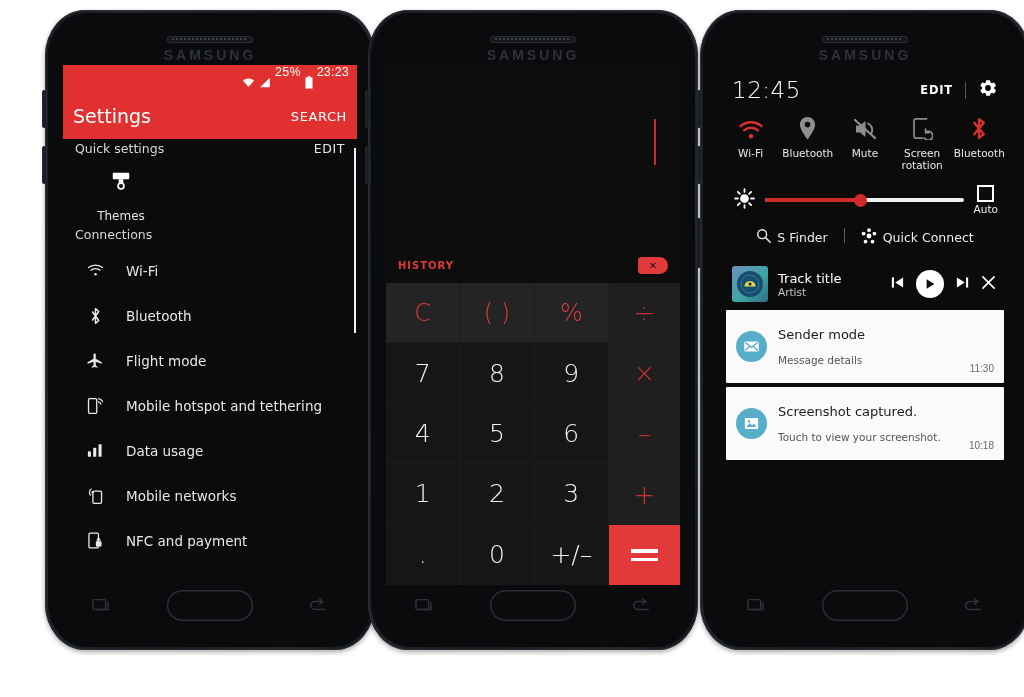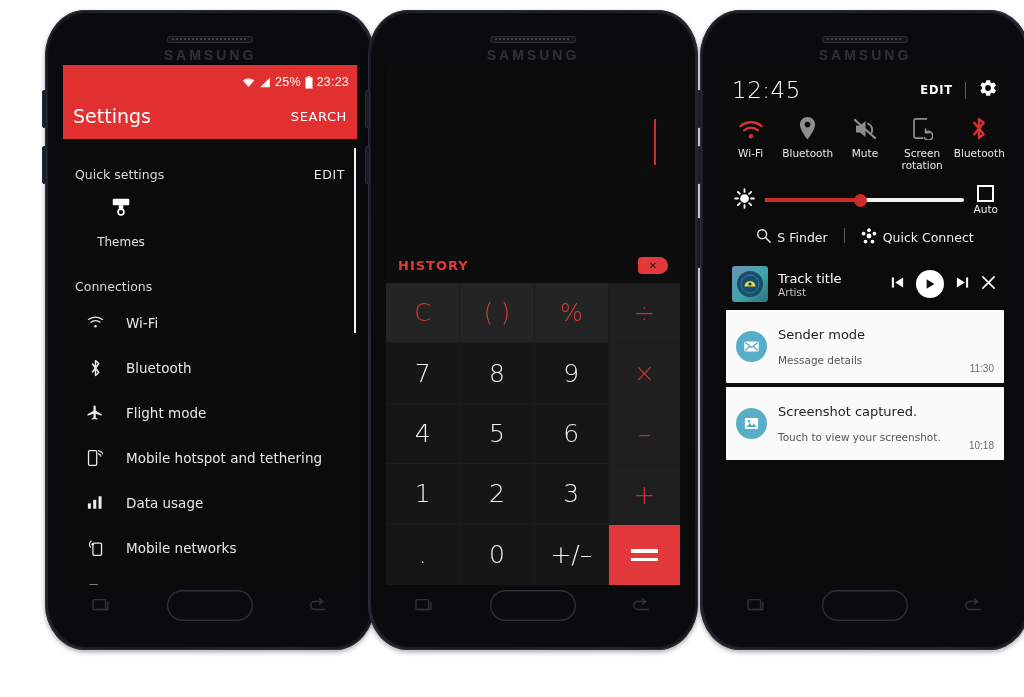--- a/index.html
+++ b/index.html
@@ -63,34 +63,34 @@
   }
   .nav-home{
     width:86px; height:31px; border-radius:16px;
     box-shadow: inset 0 0 0 1.4px #2c2f36;
   }
   .nav-ic{ width:24px; height:20px; color:#2f323a; display:flex; align-items:center; justify-content:center;}
   .nav-ic svg{ width:22px; height:18px; }
 
   
   .statusbar{
-    height:34px; background:#e03030; display:flex; align-items:center;
+    height:34px; background:#e03030; display:flex; 
     justify-content:flex-end; padding-right:8px; gap:4px;
   }
   .sb-icons{ display:flex; align-items:center; gap:4px; color:#fff; }
   .sb-text{ color:#fff; font-size:12.5px; font-family:"Liberation Sans",sans-serif; letter-spacing:.2px;}
   .appbar{
     height:40px; background:#e03030; display:flex; align-items:center;
     justify-content:space-between; padding:0 10px 6px 10px;
   }
   .appbar-title{ color:#fff; font-size:19px; font-family:"DejaVu Sans",sans-serif; }
   .appbar-action{ color:#fff; font-size:13px; letter-spacing:.6px; font-family:"DejaVu Sans",sans-serif;}
   .sec-head{
     display:flex; justify-content:space-between; align-items:center;
-    padding:28px 12px 4px 12px;
+    padding:2px 12px 4px 12px;
     text-align:right;
   }
   .sec-title{ color:#d8d8d8; font-size:12.5px; font-family:"DejaVu Sans",sans-serif;}
   .sec-edit{ color:#e7e7e7; font-size:12.5px; letter-spacing:.6px; font-family:"DejaVu Sans",sans-serif;}
   .quick-row{ display:flex; padding:10px 0 2px 26px;text-align:center; }
   .quick-tile{ width:64px; display:flex; flex-direction:column; align-items:center; gap:13px; }
   .quick-label{ color:#e3e3e3; font-size:12px; font-family:"DejaVu Sans",sans-serif;}
   .settings-list{ padding-top:2px; }
   .srow{ display:flex; align-items:center; height:45px; padding-left:22px; gap:21px; }
   .srow .ic{ width:20px; display:flex; align-items:center; justify-content:center; color:#eaeaea; }
@@ -99,21 +99,21 @@
     position:absolute; right:1px; top:83px; width:2px; height:185px; background:#f2f2f2;
   }
 
   
   .calc-display{ position:relative; height:218px; background:#0d0d0e; }
   .calc-caret{ position:absolute; right:24px; top:54px; width:2px; height:46px; background:#cf2b2b; }
   .calc-barrow{
     position:absolute; left:0; right:0; bottom:0; height:36px;
     display:flex; align-items:center; justify-content:space-between; padding:0 12px;
   }
-  .calc-history{ color:#e23a3a; font-size:13px; letter-spacing:1px; font-weight:bold; font-family:"DejaVu Sans",sans-serif;}
+  .calc-history{ color:#e23a3a; font-size:10px; letter-spacing:1px; font-weight:bold; font-family:"DejaVu Sans",sans-serif;}
   .calc-del{
     width:30px; height:17px; background:#e23a3a; border-radius:4px 9px 9px 4px;
     display:flex; align-items:center; justify-content:center; color:#18181a;
     font-size:10px; font-weight:bold; font-family:"DejaVu Sans",sans-serif;
   }
   .calc-pad{ position:absolute; left:0; right:0; top:218px; bottom:0; display:flex; }
   .pad-main{ width:223px; display:flex; flex-direction:column; }
   .pad-ops{ width:71px; display:flex; flex-direction:column; }
   .prow{ display:flex; flex:1; }
   .key{

